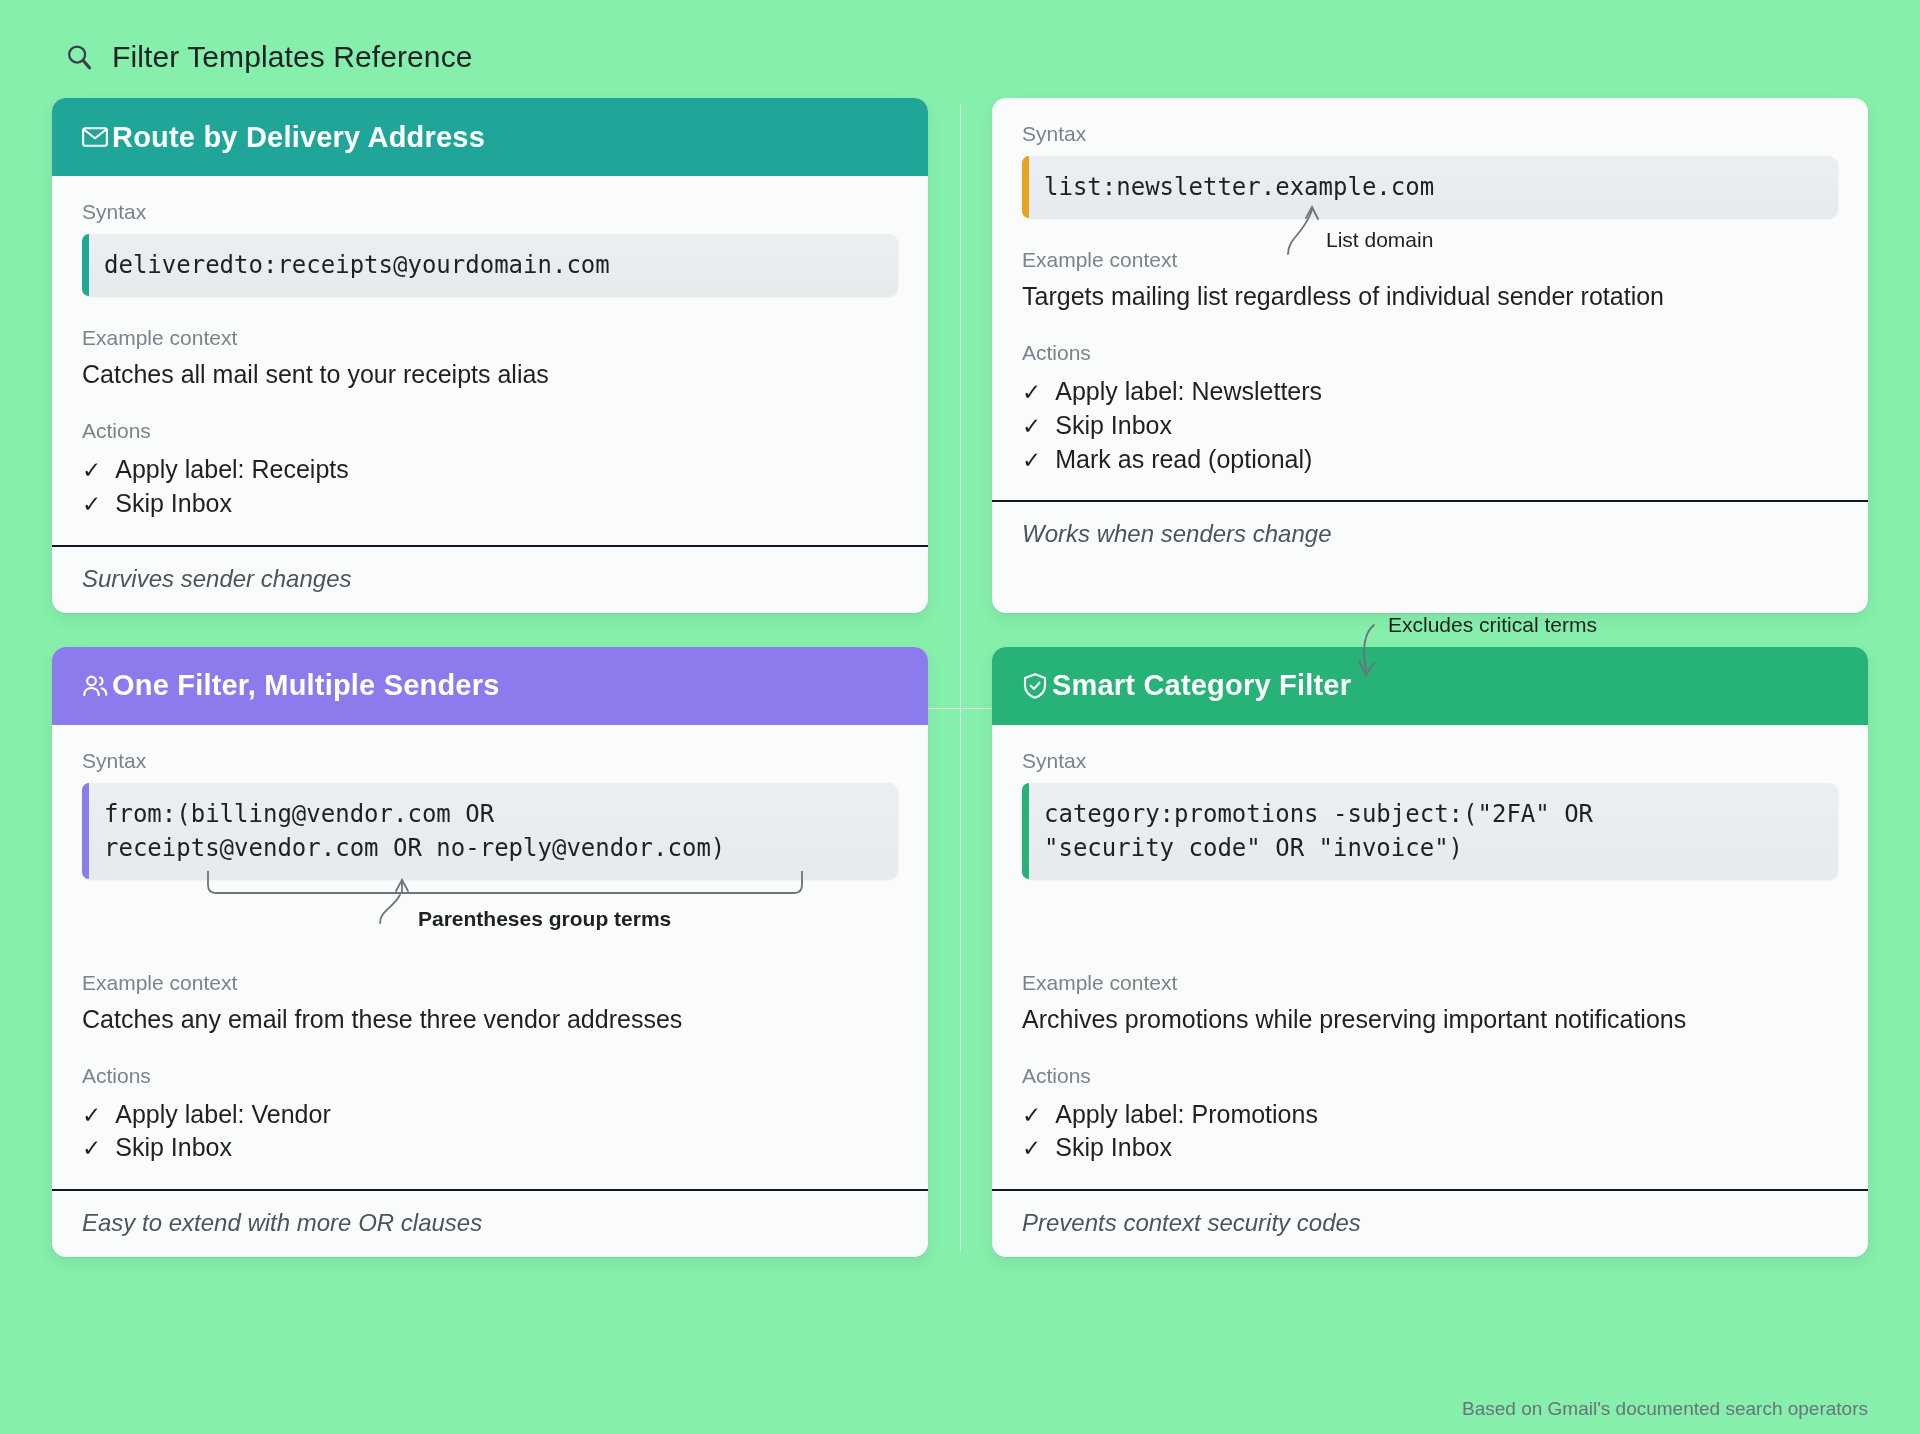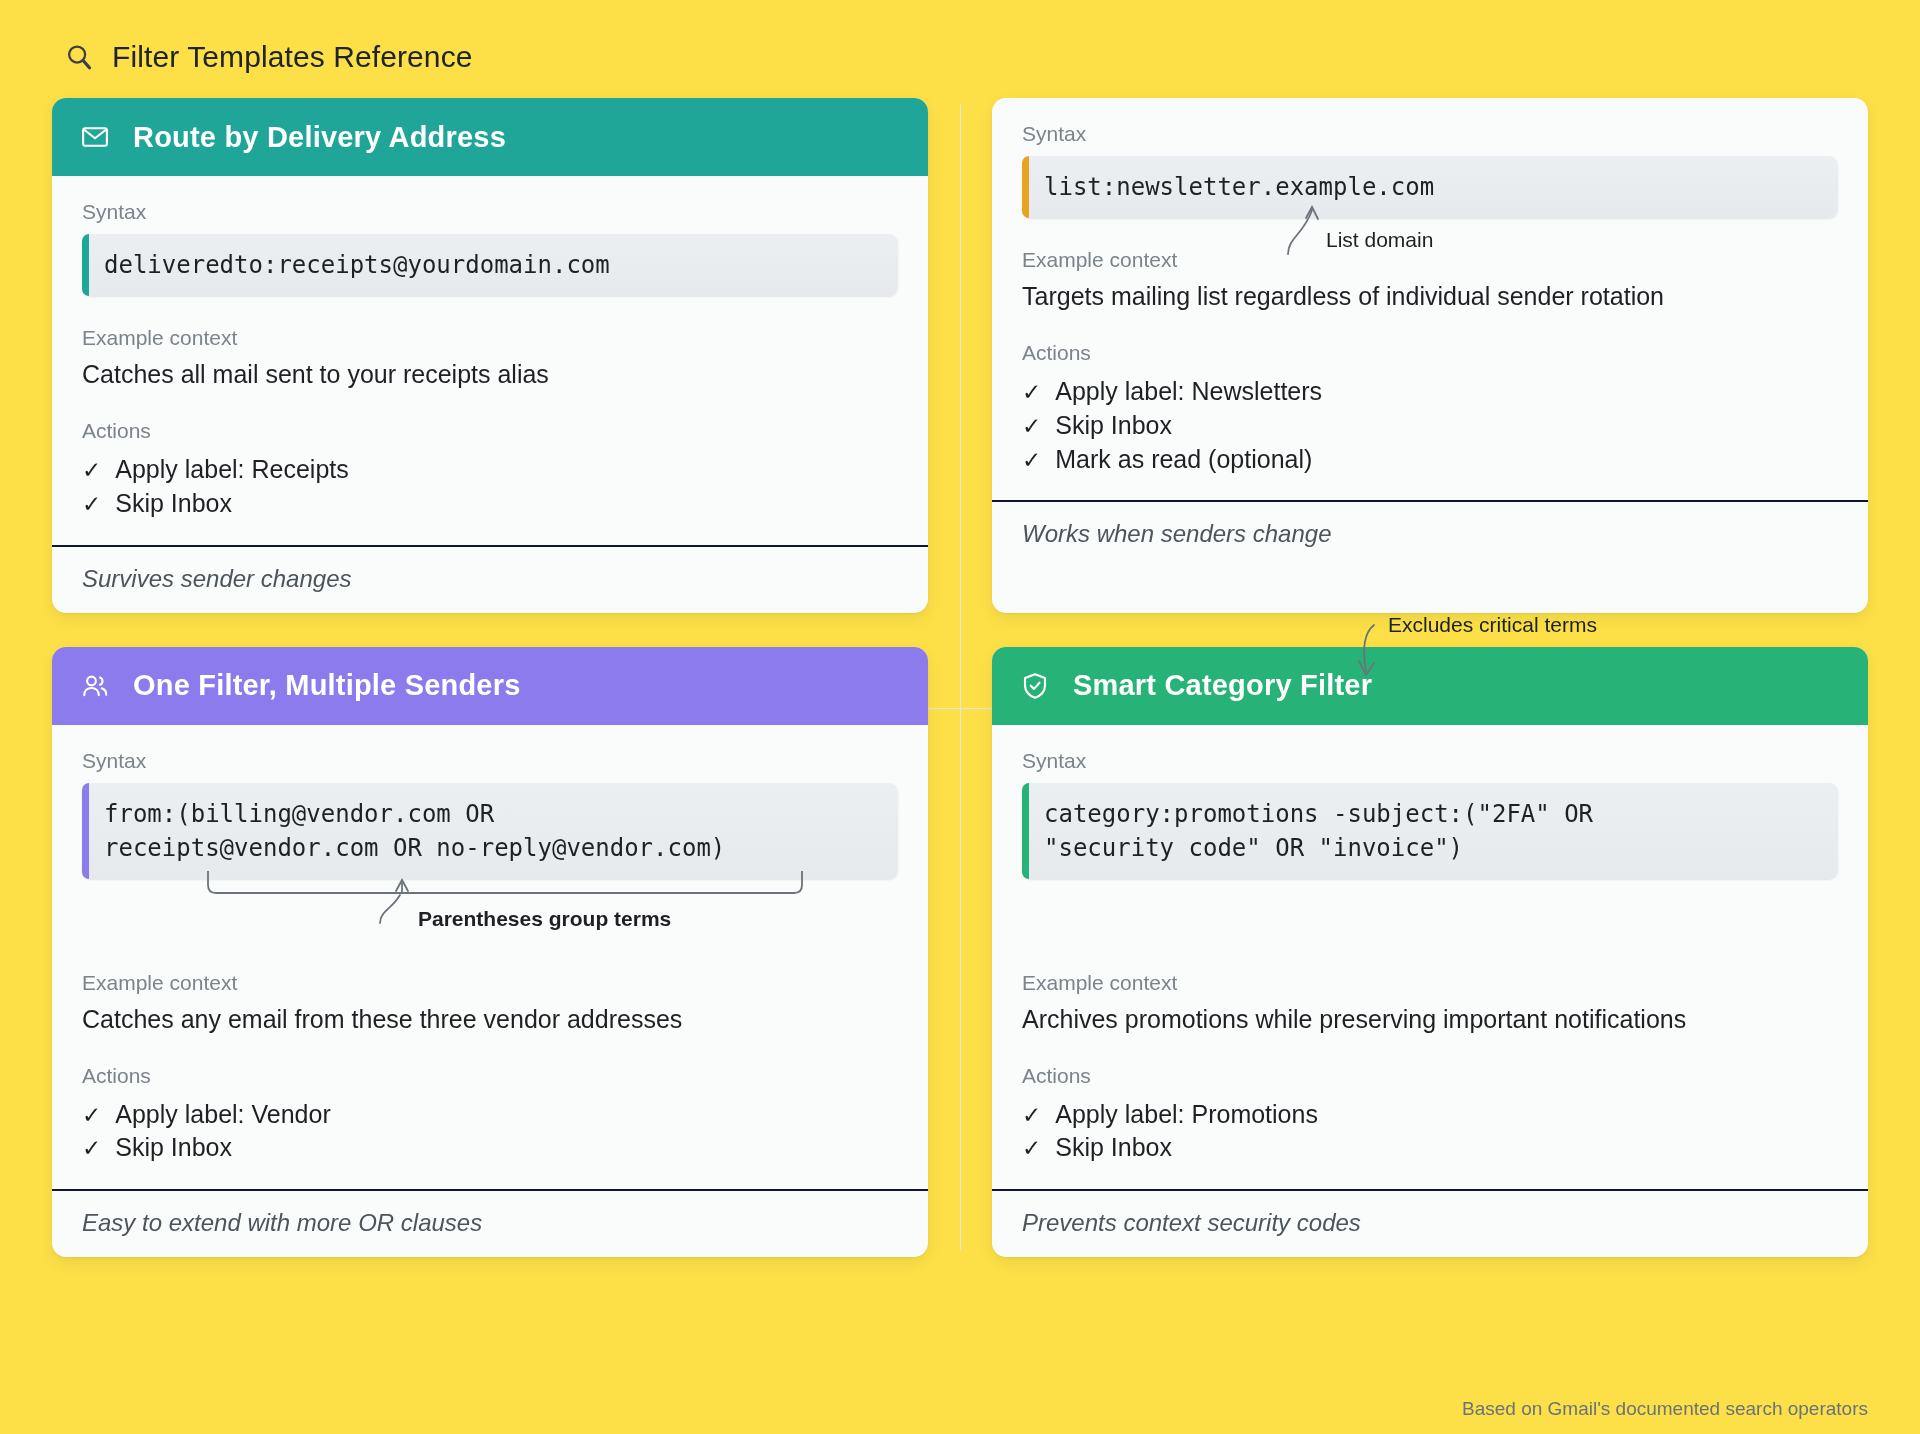--- a/index.html
+++ b/index.html
@@ -7,21 +7,21 @@
     width: 1920px;
     height: 1434px;
     background: #f4f6f7;
     font-family: "Liberation Sans", sans-serif;
     overflow: hidden;
   }
   .page {
     position: relative;
     width: 1920px;
     height: 1434px;
-    background: #fde047;
+    background: #86efac;
     padding: 28px 52px 0 52px;
   }
 
   
   .title-row {
     display: flex;
     align-items: center;
     gap: 16px;
     height: 58px;
     padding-left: 10px;
@@ -68,21 +68,21 @@
     position: relative;
     background: #fafbfb;
     border-radius: 14px;
     box-shadow: 0 1px 2px rgba(16,24,32,.06), 0 6px 16px rgba(16,24,32,.07);
     overflow: visible;
     z-index: 2;
   }
   .card-head {
     display: flex;
     align-items: center;
-    gap: 21px;
+    gap: 0;
     height: 78px;
     padding: 0 26px;
     border-radius: 14px 14px 0 0;
     color: #ffffff;
   }
   .card-head .head-icon {
     width: 34px; height: 34px;
     display: flex; align-items: center; justify-content: center;
     flex: 0 0 auto;
   }

